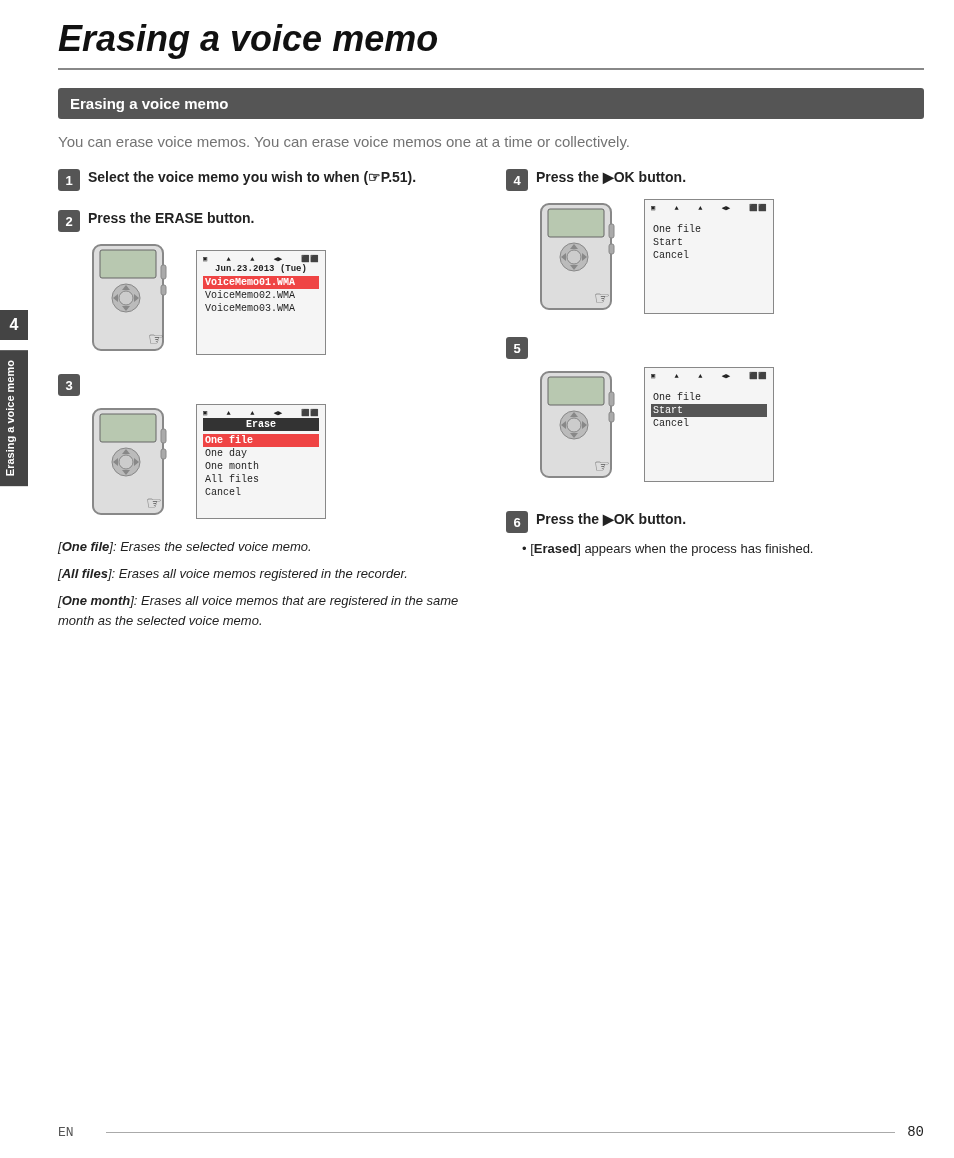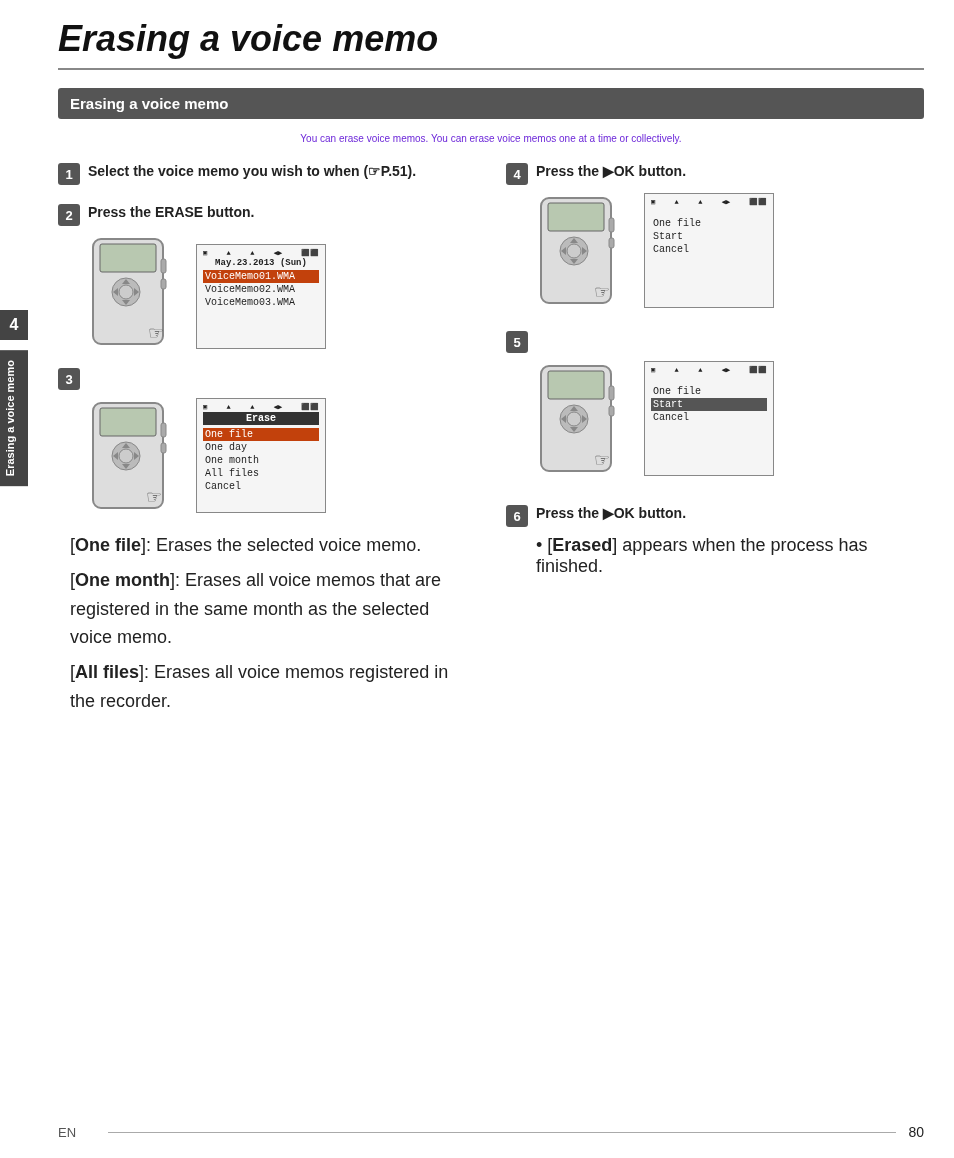--- a/index.html
+++ b/index.html
@@ -66,24 +66,23 @@
       color: #fff;
       font-size: 15px;
       font-weight: bold;
       padding: 7px 12px;
       margin: 18px 0 14px 0;
       border-radius: 3px;
     }
 
     
     .intro-text {
-      font-size: 10px;
+      font-size: 15px;
       margin-bottom: 18px;
-      color: #6d28d9;
-      text-align: center;
+      color: #737373;
     }
 
     
     .two-col {
       display: flex;
       gap: 30px;
       align-items: flex-start;
     }
     .col-left { flex: 1; }
     .col-right { flex: 1; }
@@ -136,22 +135,23 @@
       color: #fff;
       padding: 1px 4px;
       margin-bottom: 3px;
     }
     .screen-box .screen-row {
       padding: 1px 2px;
       font-size: 10px;
       color: #222;
     }
     .screen-box .screen-row.selected {
-      background: #c2410c;
-      color: #fff;
+      background: #ef4444;
+      color: #fff;
+      font-weight: bold;
     }
     .screen-box .screen-row.highlighted {
       background: #555;
       color: #fff;
     }
     .screen-box .screen-date {
       text-align: center;
       font-size: 9px;
       font-weight: bold;
       color: #222;
@@ -159,35 +159,37 @@
     }
     .screen-box .icons-row {
       display: flex;
       justify-content: space-between;
       font-size: 7px;
       margin-bottom: 1px;
     }
 
     
     .desc-block {
-      margin: 10px 0 0 12px;
-      font-size: 18px;
+      margin: 10px 0 0 0;
+      font-size: 13px;
       line-height: 1.6;
+      font-style: italic;
     }
     .desc-block p { margin-bottom: 6px; }
 
     
     .page-footer {
       position: absolute;
       bottom: 18px;
       left: 28px;
       right: 0;
       display: flex;
       align-items: center;
       padding: 0 30px;
+      font-family: Liberation Mono, monospace;
     }
     .footer-lang {
       font-size: 13px;
       color: #555;
       margin-right: 20px;
     }
     .footer-num {
       font-size: 14px;
       color: #222;
     }
@@ -265,21 +267,21 @@
           </svg>
 
           <div class="screen-box" style="width:130px; height:105px;">
             <div class="icons-row">
               <span>▣</span>
                 <span>▲</span>
                 <span>▲</span>
                 <span>◀▶</span>
                 <span>⬛⬛</span>
             </div>
-            <div class="screen-date">May.23.2013 (Sun)</div>
+            <div class="screen-date">Jun.23.2013 (Tue)</div>
             <div class="screen-row selected">VoiceMemo01.WMA</div>
             <div class="screen-row">VoiceMemo02.WMA</div>
             <div class="screen-row">VoiceMemo03.WMA</div>
           </div>
         </div>
       </div>
 
       <div class="step">
         <div class="step-header">
           <div class="step-num">3</div>
@@ -312,22 +314,22 @@
             <div class="screen-row">One day</div>
             <div class="screen-row">One month</div>
             <div class="screen-row">All files</div>
             <div class="screen-row">Cancel</div>
           </div>
         </div>
       </div>
 
       <div class="desc-block">
         <p>[<b>One file</b>]: Erases the selected voice memo.</p>
+        <p>[<b>All files</b>]: Erases all voice memos registered in the recorder.</p>
         <p>[<b>One month</b>]: Erases all voice memos that are registered in the same month as the selected voice memo.</p>
-        <p>[<b>All files</b>]: Erases all voice memos registered in the recorder.</p>
       </div>
 
     </div>
 
     <div class="col-right">
 
       <div class="step">
         <div class="step-header">
           <div class="step-num">4</div>
           <div class="step-title">Press the <b>▶OK</b> button.</div>
@@ -396,21 +398,21 @@
             <div class="screen-row">Cancel</div>
           </div>
         </div>
       </div>
 
       <div class="step" style="margin-top: 28px;">
         <div class="step-header">
           <div class="step-num">6</div>
           <div class="step-title">Press the <b>▶OK</b> button.</div>
         </div>
-        <div style="margin-left: 30px; margin-top: 8px; font-size: 18px;">
+        <div style="margin-left: 16px; margin-top: 8px; font-size: 13px;">
           • [<b>Erased</b>] appears when the process has finished.
         </div>
       </div>
 
     </div>
   </div>
 
 </div>
 
 <div class="page-footer">

